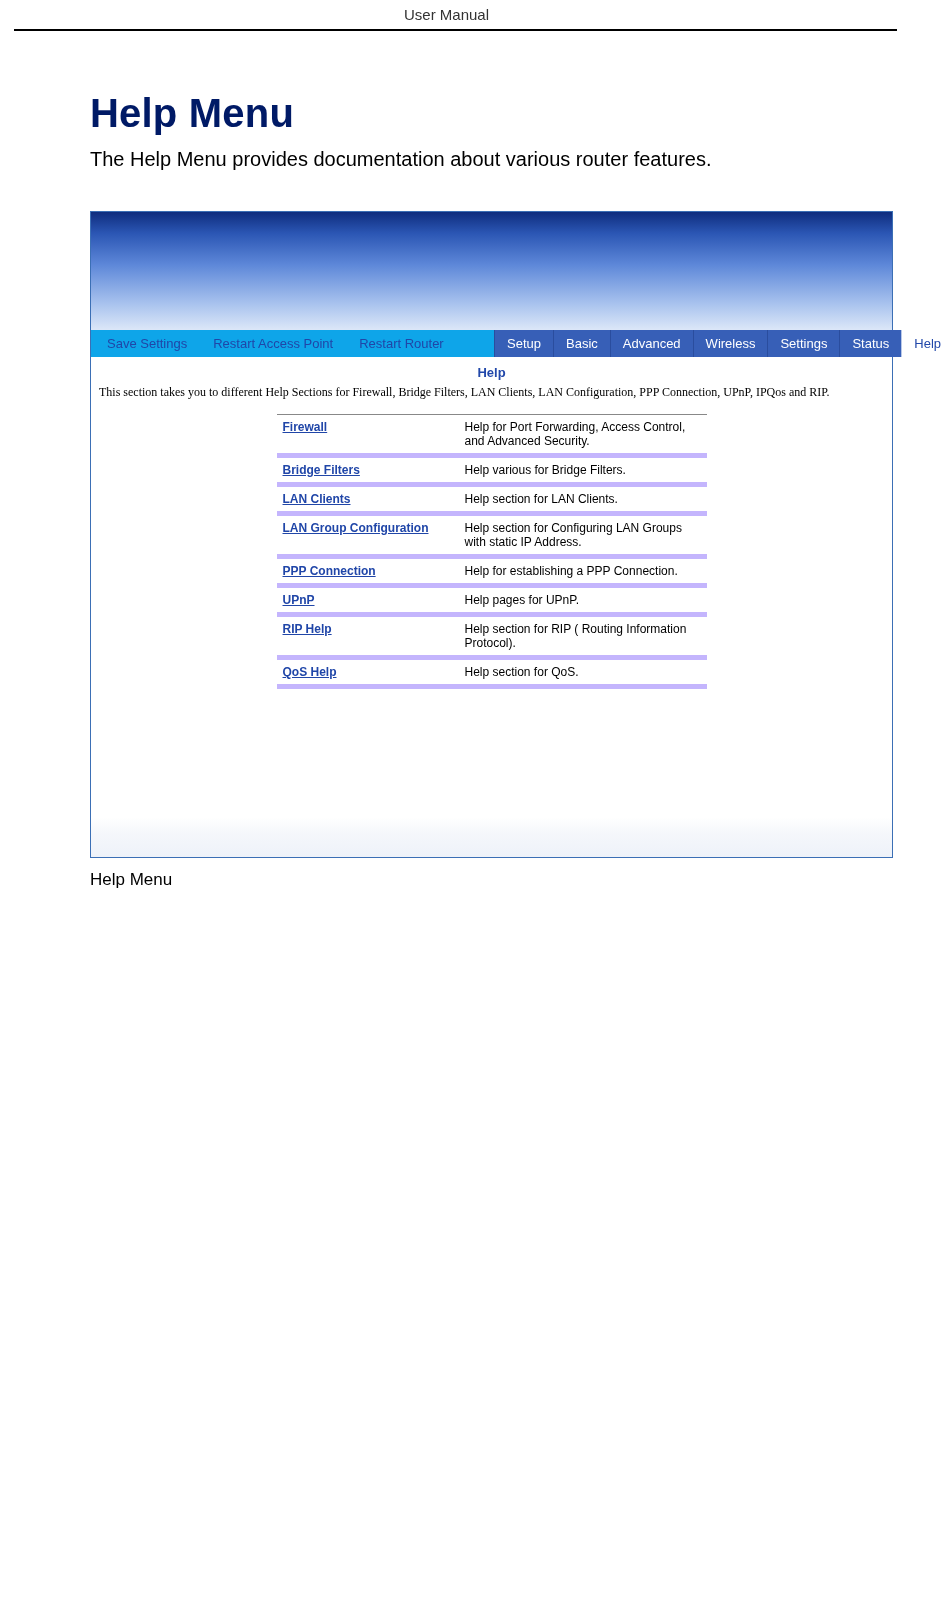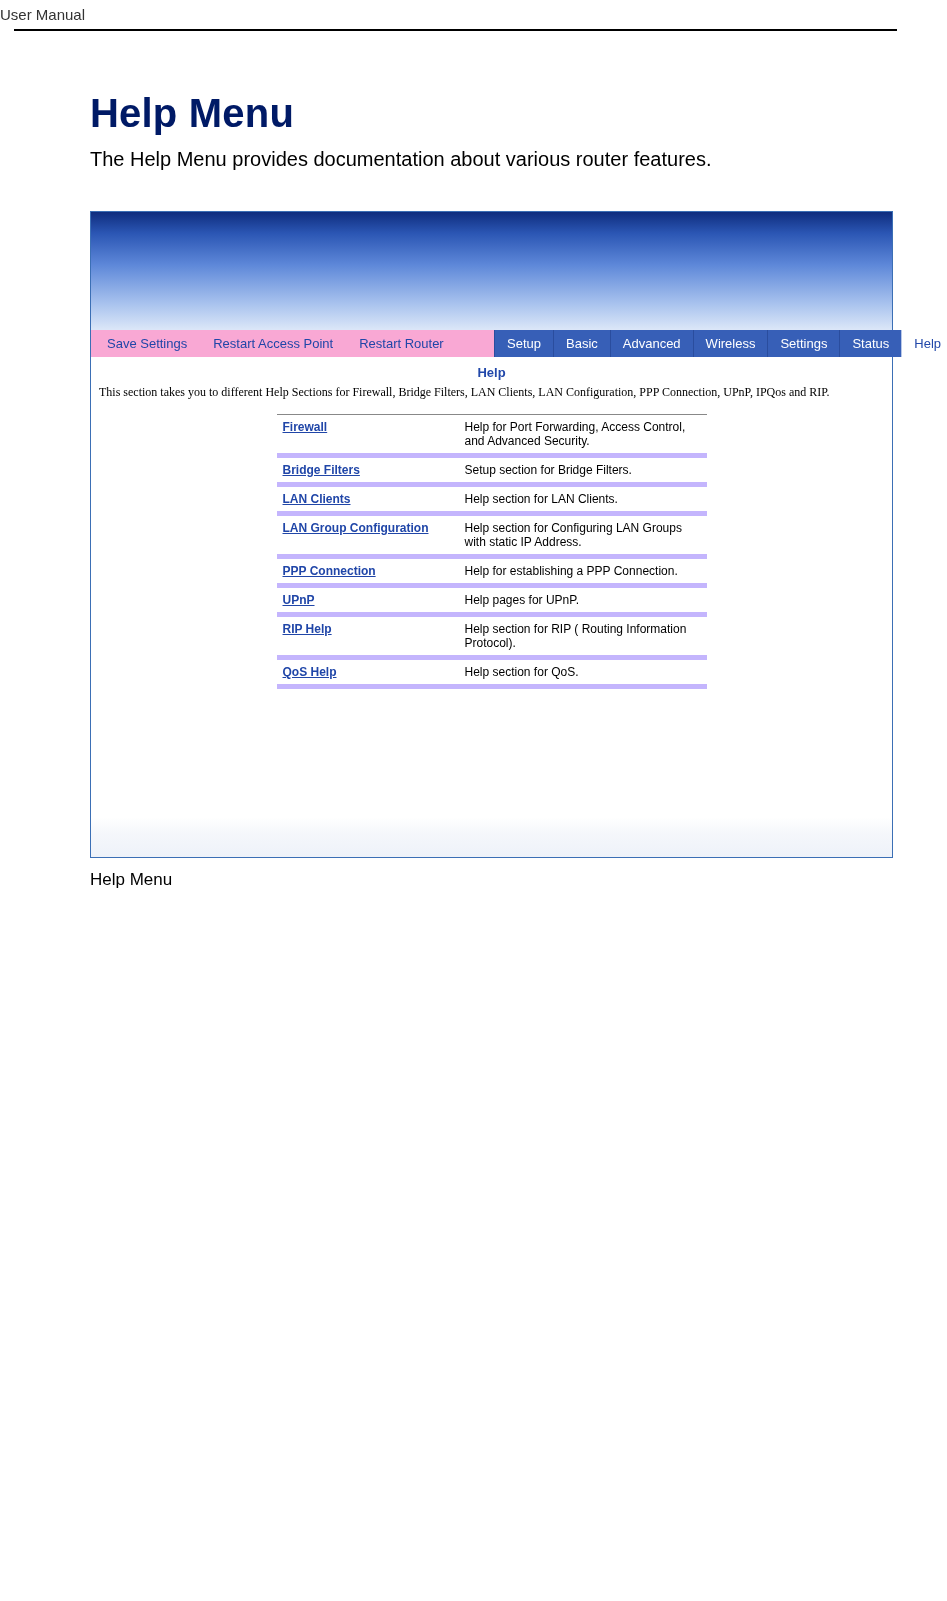--- a/index.html
+++ b/index.html
@@ -11,21 +11,21 @@
   }
   .page {
     width: 947px;
     min-height: 1601px;
     margin: 0 auto;
     position: relative;
     box-sizing: border-box;
   }
   .doc-header {
     padding: 6px 54px 4px 0;
-    text-align: left;
+    text-align: center;
     font-size: 15px;
     color: #333;
     font-family: "Trebuchet MS", "Lucida Grande", sans-serif;
   }
   .rule {
     border: none;
     border-top: 2px solid #000;
     margin: 2px 50px 0 14px;
   }
   .content {
@@ -57,21 +57,21 @@
   }
   .nav-row {
     display: flex;
     align-items: stretch;
     font-size: 13px;
     height: 27px;
   }
   .nav-left {
     display: flex;
     align-items: center;
-    background: #f9a8d4;
+    background: #0ea5e9;
     flex: 0 0 403px;
     padding-left: 16px;
     box-sizing: border-box;
     font-family: Verdana, Geneva, sans-serif;
     color: #2046a8;
   }
   .nav-left span {
     margin-right: 26px;
     cursor: pointer;
   }
@@ -207,21 +207,21 @@
 
         <div class="help-table-wrap">
           <table class="help-table">
             <tbody>
                 <tr>
               <td class="linkcell"><a>Firewall</a></td>
               <td>Help for Port Forwarding, Access Control, and Advanced Security.</td>
             </tr>
             <tr>
               <td class="linkcell"><a>Bridge Filters</a></td>
-              <td>Setup section for Bridge Filters.</td>
+              <td>Help various for Bridge Filters.</td>
             </tr>
             <tr>
               <td class="linkcell"><a>LAN Clients</a></td>
               <td>Help section for LAN Clients.</td>
             </tr>
             <tr>
               <td class="linkcell"><a>LAN Group Configuration</a></td>
               <td>Help section for Configuring LAN Groups with static IP Address.</td>
             </tr>
             <tr>

